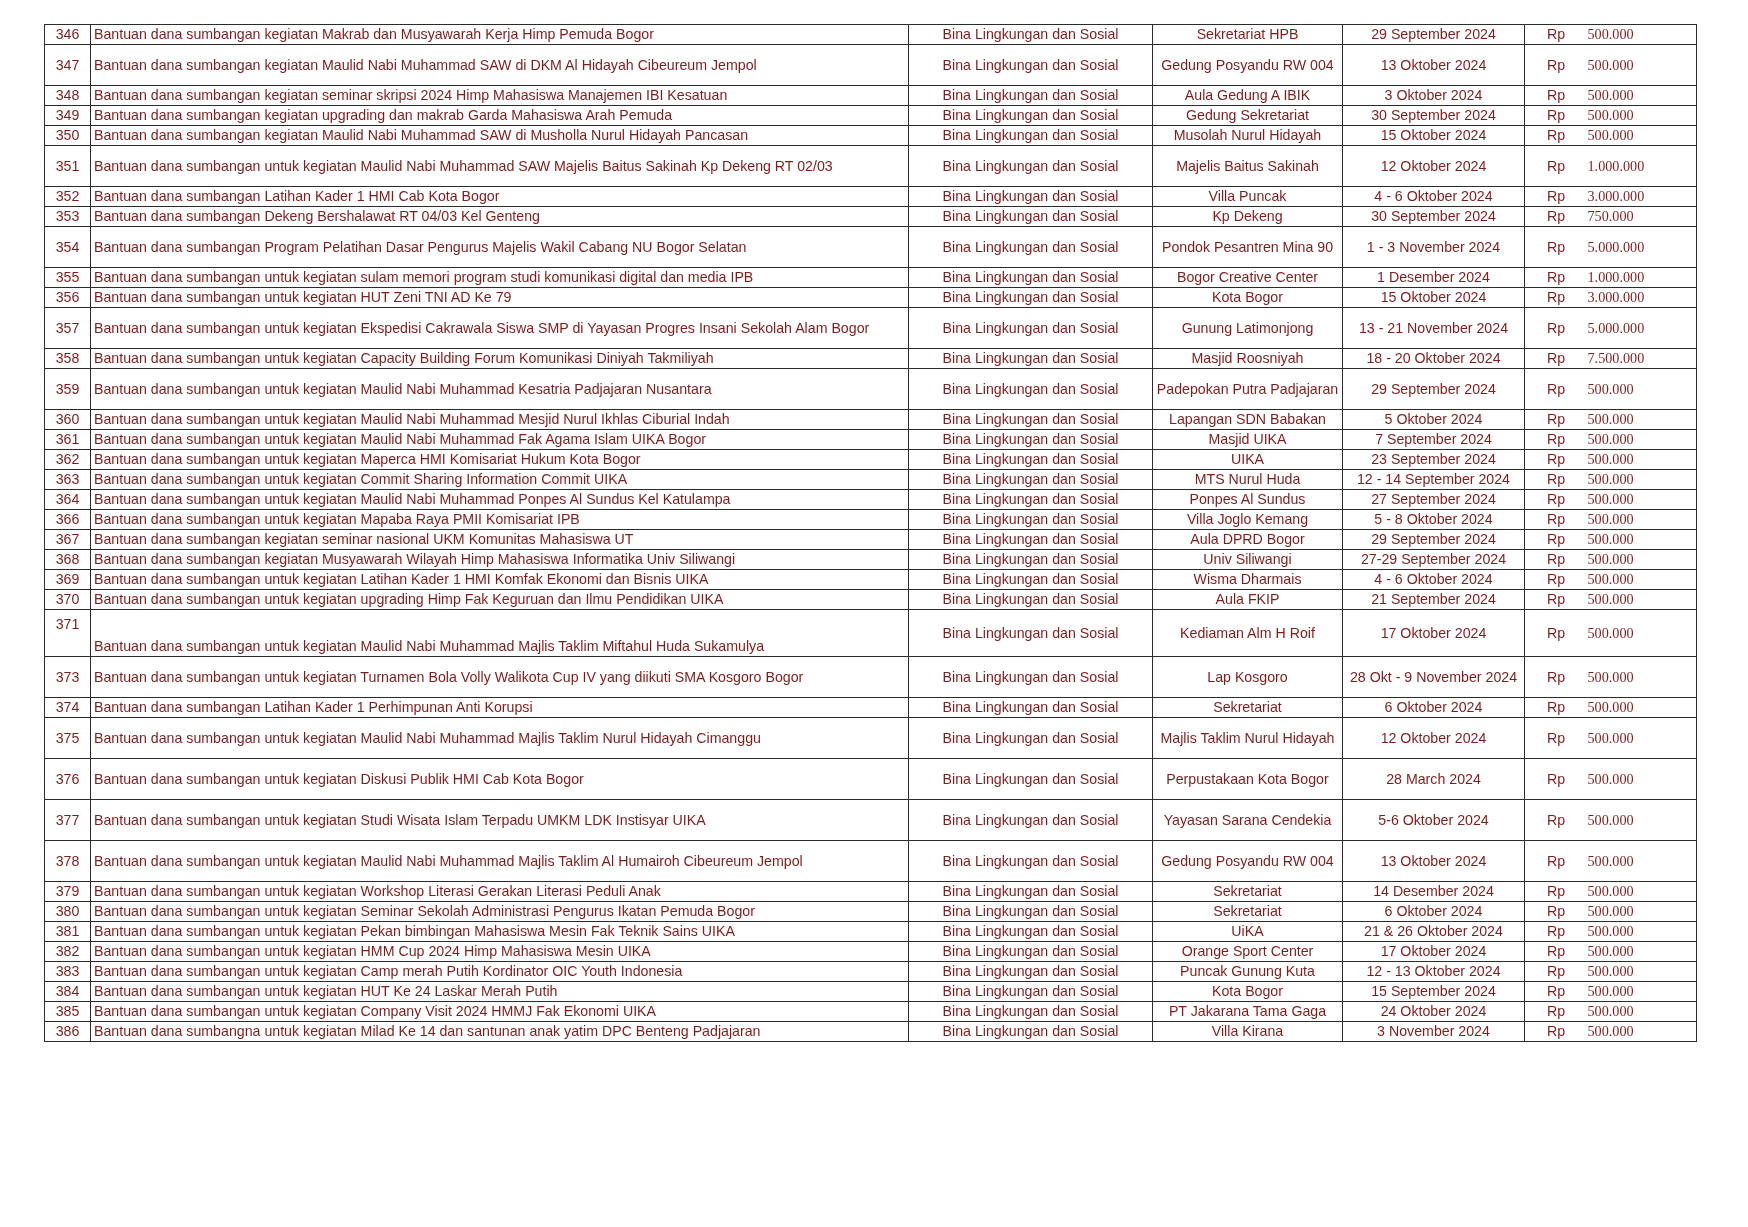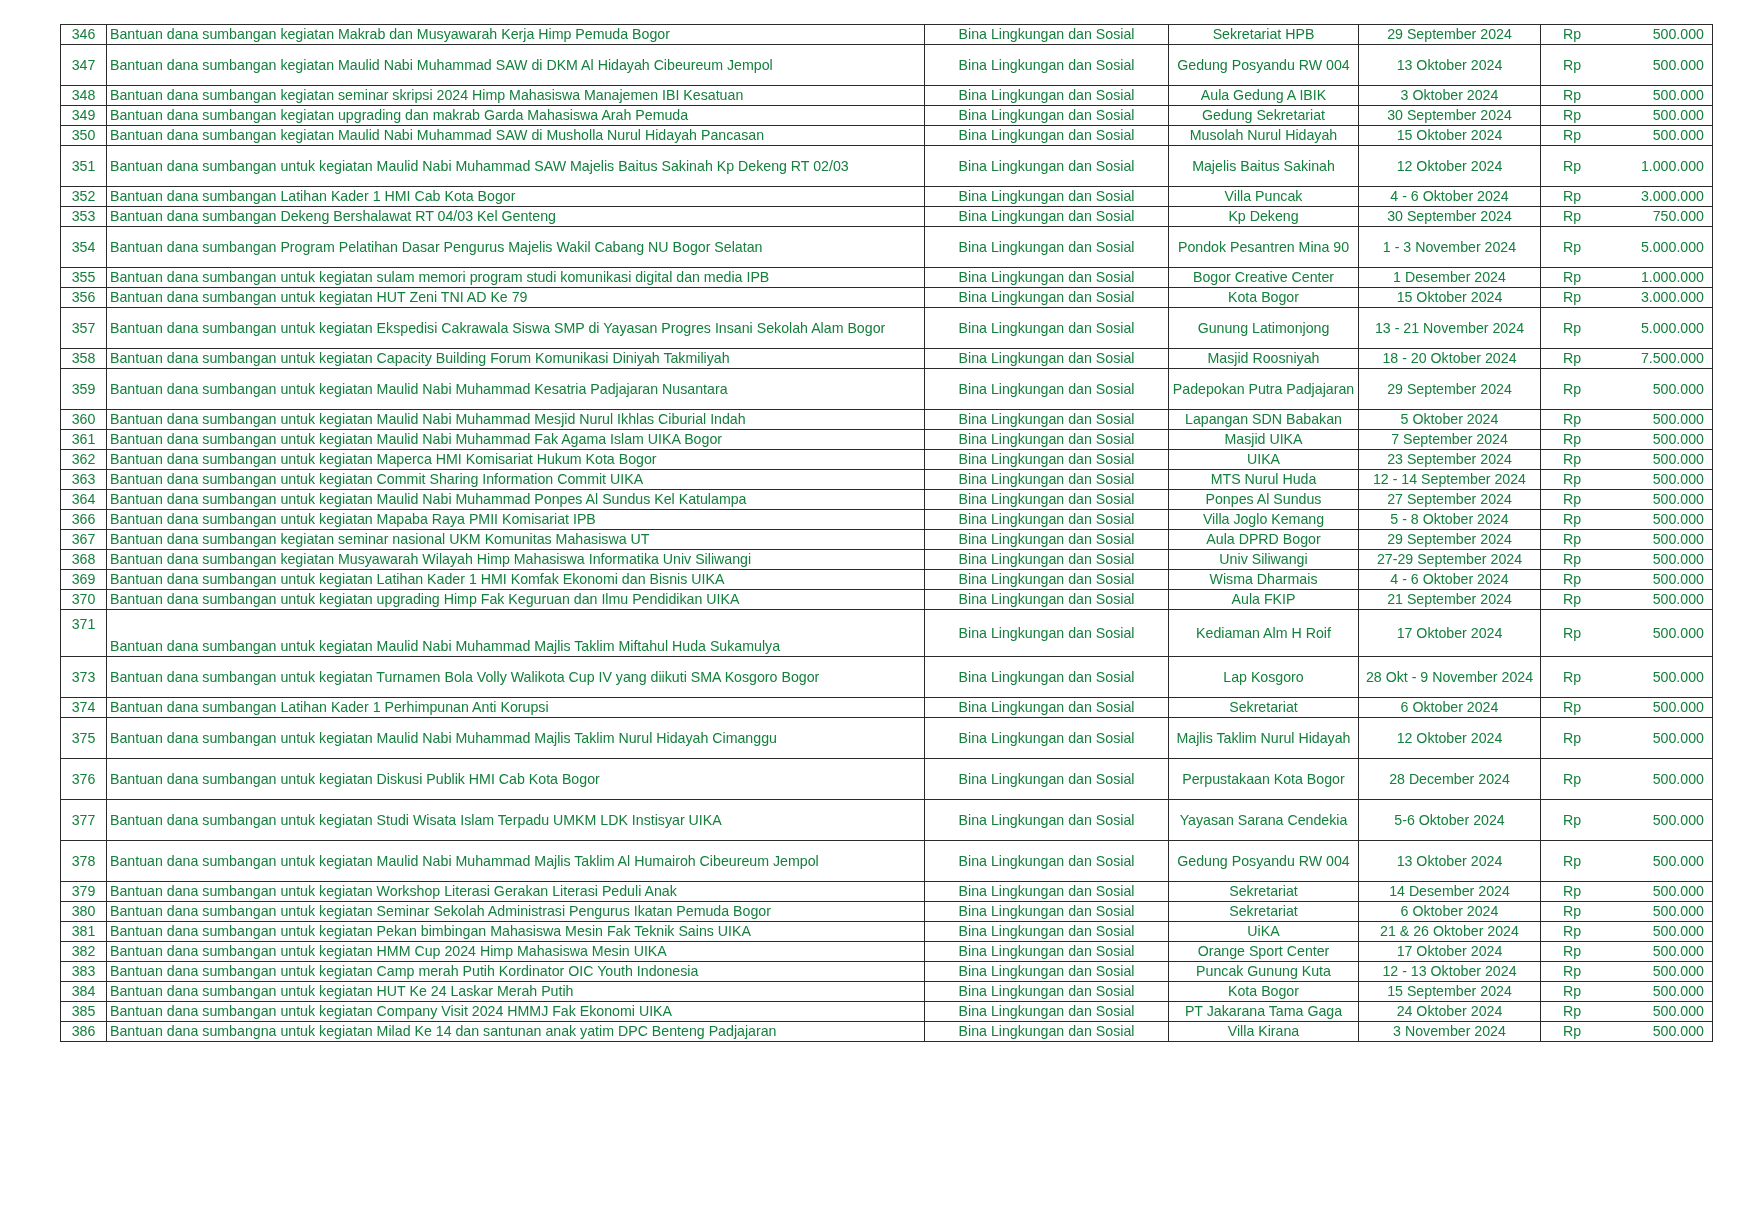--- a/index.html
+++ b/index.html
@@ -1,38 +1,38 @@
 <!DOCTYPE html>
 <html><head>
 <meta charset="utf-8">
 <style>
   html, body { margin: 0; padding: 0; background: #ffffff; }
   body { width: 1748px; height: 1227px; position: relative; overflow: hidden; }
   .sheet {
-    position: absolute; left: 60px; top: 24px;
+    position: absolute; left: 44px; top: 24px;
     font-family: "Liberation Sans", sans-serif;
-    color: #15803d;
+    color: #7f1d1d;
   }
   table { border-collapse: collapse; table-layout: fixed; }
   td {
     border: 1.6px solid #2b2b2b;
     padding: 0 3px;
     font-size: 14.2px;
     line-height: 17px;
     white-space: nowrap;
     overflow: hidden;
     vertical-align: middle;
   }
   td.no { text-align: center; padding: 0 2px; }
   td.desc { text-align: left; white-space: normal; }
   td.cat { text-align: center; }
   td.loc { text-align: center; white-space: normal; }
   td.date { text-align: center; padding: 0 1px; }
   td.cur { text-align: left; border-right: none; padding-left: 22px; }
-  td.amt { text-align: right; border-left: none; padding-right: 8px; }
+  td.amt { border-left: none; padding-right: 8px; font-family: Liberation Serif, serif; }
   tr.h1 td { height: 19px; }
   tr.h2 td { height: 40px; }
   tr.h2b td.no { vertical-align: top; padding-top: 6px; }
   tr.h2b td.desc { vertical-align: bottom; padding-bottom: 1px; }
   tr.h2c td.desc { line-height: 19px; }
   col.c-no { width: 46px; }
   col.c-desc { width: 818px; }
   col.c-cat { width: 244px; }
   col.c-loc { width: 190px; }
   col.c-date { width: 182px; }
@@ -304,21 +304,21 @@
           <td class="loc">Majlis Taklim Nurul Hidayah</td>
           <td class="date">12 Oktober 2024</td>
           <td class="cur">Rp</td>
           <td class="amt">500.000</td>
         </tr>
         <tr class="h2">
           <td class="no">376</td>
           <td class="desc">Bantuan dana sumbangan untuk kegiatan Diskusi Publik HMI Cab Kota Bogor</td>
           <td class="cat">Bina Lingkungan dan Sosial</td>
           <td class="loc">Perpustakaan Kota Bogor</td>
-          <td class="date">28 December 2024</td>
+          <td class="date">28 March 2024</td>
           <td class="cur">Rp</td>
           <td class="amt">500.000</td>
         </tr>
         <tr class="h2">
           <td class="no">377</td>
           <td class="desc">Bantuan dana sumbangan untuk kegiatan Studi Wisata Islam Terpadu UMKM LDK Instisyar UIKA</td>
           <td class="cat">Bina Lingkungan dan Sosial</td>
           <td class="loc">Yayasan Sarana Cendekia</td>
           <td class="date">5-6 Oktober 2024</td>
           <td class="cur">Rp</td>

